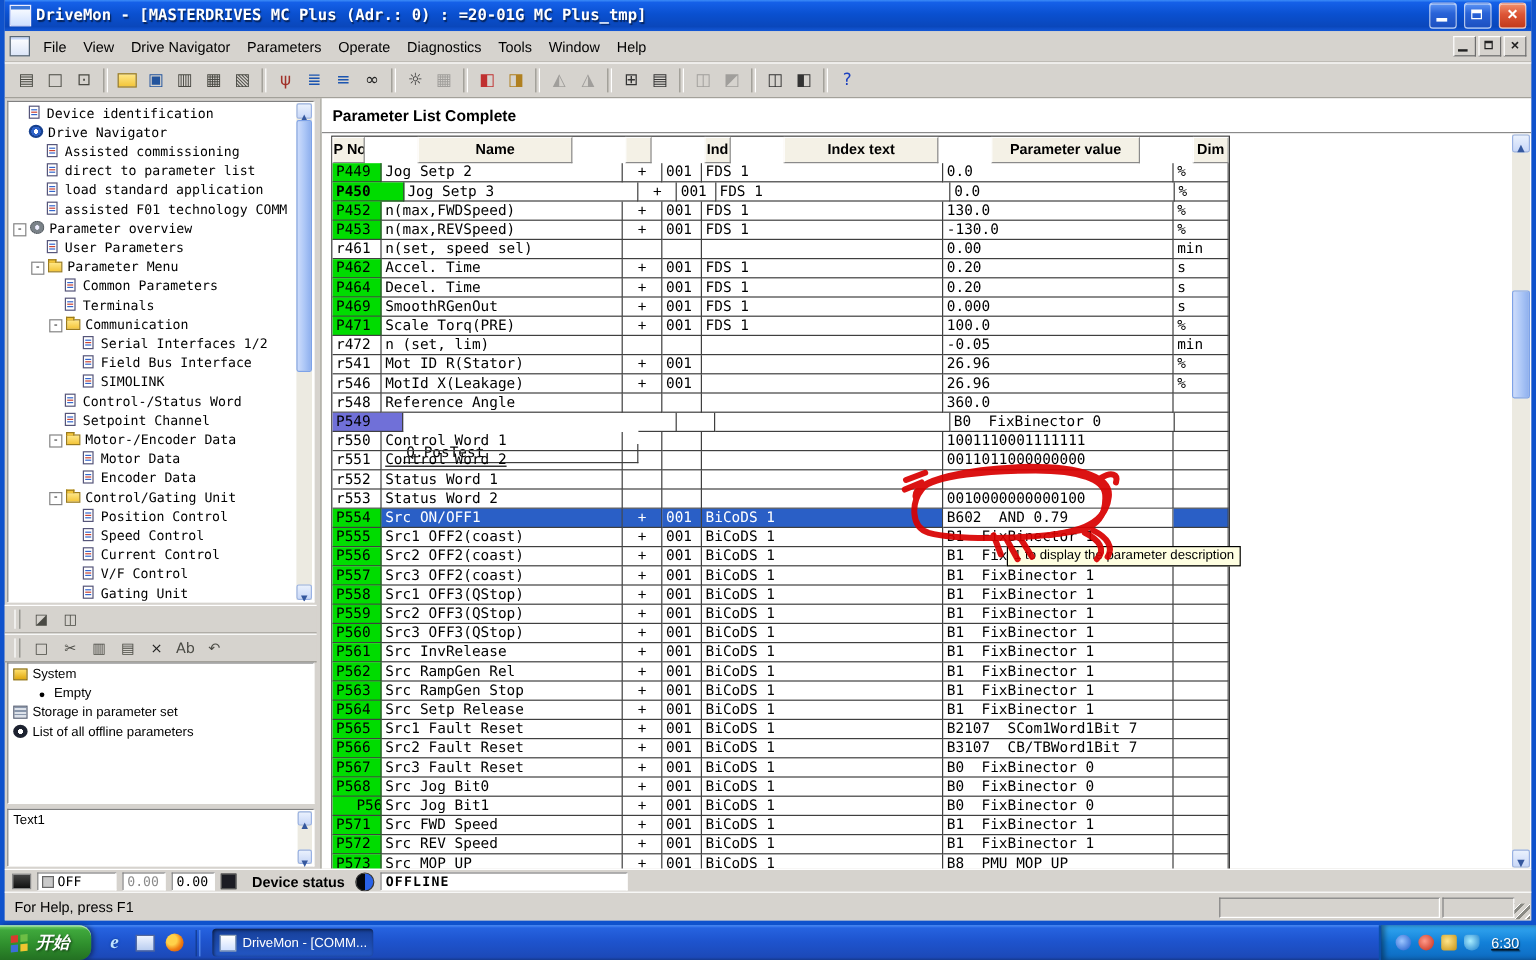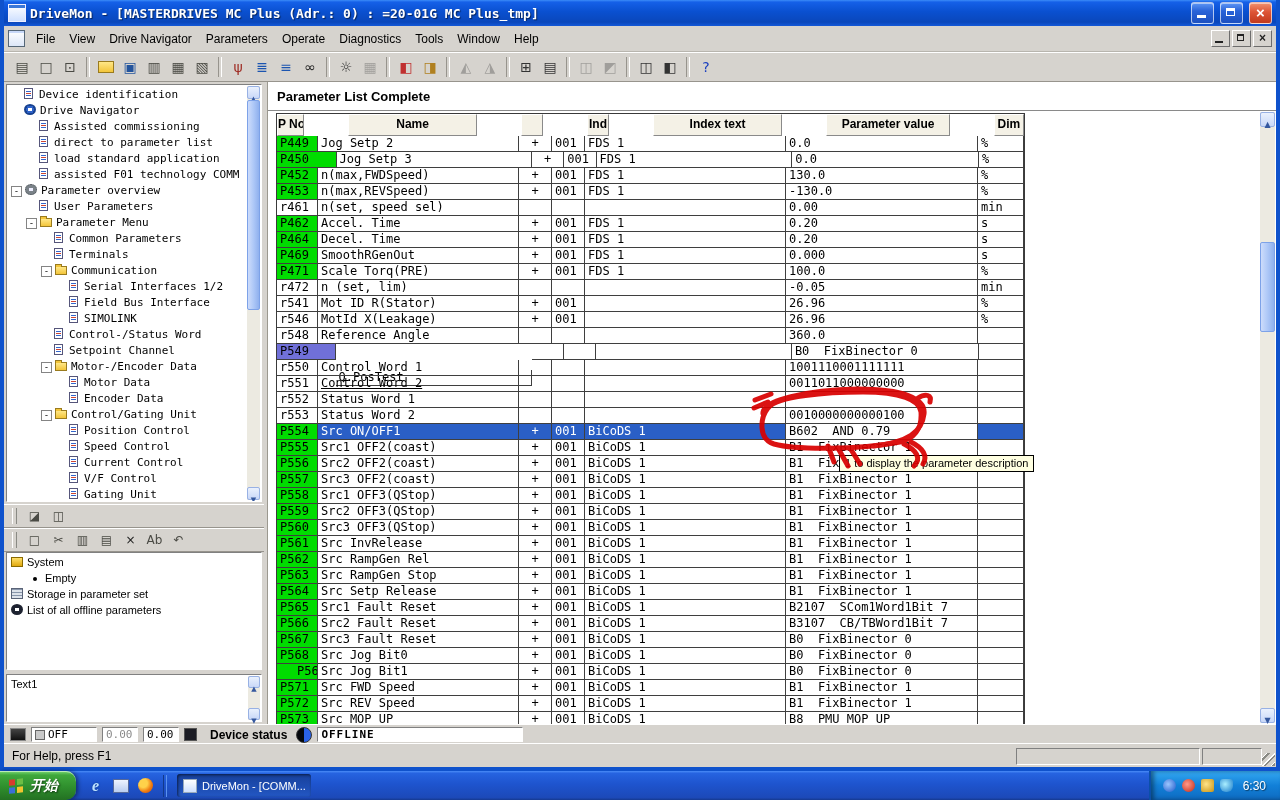--- a/index.html
+++ b/index.html
@@ -129,21 +129,21 @@
   #quick-launch{display:flex;align-items:center;gap:6px;margin-left:10px;}
   .ql{width:19px;height:19px;display:flex;align-items:center;justify-content:center;}
   .ql-ie{font:bold italic 16px "Liberation Serif",serif;color:#BFE3FF;text-shadow:0 0 2px #0a3a8a;}
   .ql-desktop{width:14px;height:12px;background:linear-gradient(#eef4ff,#b9cdf0);border:1px solid #56699a;}
   .ql-ff{width:15px;height:15px;border-radius:50%;background:radial-gradient(circle at 35% 35%,#ffd24a 0 30%,#f07d12 60%,#c1440e 100%);}
   .tb-vsep{width:2px;height:22px;margin-left:8px;border-left:1px solid #123a8a;border-right:1px solid #5a92f0;}
   #task-button{margin-left:10px;width:134px;height:23px;border-radius:3px;display:flex;align-items:center;gap:5px;padding:0 6px;box-sizing:border-box;
     background:linear-gradient(#17409A,#2357C4);box-shadow:inset 1px 1px 3px rgba(0,0,0,.6);color:#fff;font:11px "Liberation Sans",sans-serif;white-space:nowrap;overflow:hidden;}
   .task-icon{width:12px;height:12px;background:linear-gradient(#fff,#cfe0ff);border:1px solid #9ab;flex:0 0 12px;}
   #tray{margin-left:auto;height:29px;display:flex;align-items:center;gap:6px;padding:0 14px 0 12px;
-    background:linear-gradient(180deg,#35A9F2 0%,#1280D8 50%,#0E6AC0 100%);border-left:2px solid #0A4FA8;box-shadow:inset 3px 0 4px rgba(0,0,0,.4);}
+    background:linear-gradient(180deg,#35A9F2 0%,#1280D8 50%,#0E6AC0 100%);border-left:2px solid #0A4FA8;box-shadow:inset 3px 0 4px rgba(0,0,0,.4);text-decoration:underline;}
   .tray-ic{width:13px;height:13px;border-radius:50%;}
   .tray-blue{background:radial-gradient(circle at 40% 40%,#9cc6ff,#1b57c8);}
   .tray-red{background:radial-gradient(circle at 40% 40%,#ff9a8a,#c22612);}
   .tray-gold{background:radial-gradient(circle at 40% 40%,#ffe48a,#c79212);border-radius:2px;}
   .tray-shield{background:radial-gradient(circle at 40% 40%,#aef,#1779c9);border-radius:3px 3px 6px 6px;}
   #tray-clock{font:12px "Liberation Sans",sans-serif;color:#fff;text-shadow:1px 1px 1px rgba(0,0,0,.5);margin-left:4px;}
 </style>
 </head>
 <body>
 
@@ -486,21 +486,21 @@
             <div class="prow">
               <div class="pcell cell-pno g" style="width: 41px;">P449</div>
               <div class="pcell cell-name" style="width: 201px;">Jog Setp 2</div>
               <div class="pcell cell-plus" style="width: 33px;">+</div>
               <div class="pcell cell-ind" style="width: 33px;">001</div>
               <div class="pcell cell-itext" style="width: 201px;">FDS 1</div>
               <div class="pcell cell-val" style="width: 192px;">0.0</div>
               <div class="pcell cell-dim" style="width: 46px;">%</div>
             </div>
             <div class="prow">
-              <div class="pcell cell-pno g" style="width: 61px;">P450</div>
+              <div class="pcell cell-pno g" style="width: 61px; font-weight: bold;">P450</div>
               <div class="pcell cell-name" style="width: 201px;">Jog Setp 3</div>
               <div class="pcell cell-plus" style="width: 33px;">+</div>
               <div class="pcell cell-ind" style="width: 33px;">001</div>
               <div class="pcell cell-itext" style="width: 201px;">FDS 1</div>
               <div class="pcell cell-val" style="width: 192px;">0.0</div>
               <div class="pcell cell-dim" style="width: 46px;">%</div>
             </div>
             <div class="prow">
               <div class="pcell cell-pno g" style="width: 41px;">P452</div>
               <div class="pcell cell-name" style="width: 201px;">n(max,FWDSpeed)</div>

